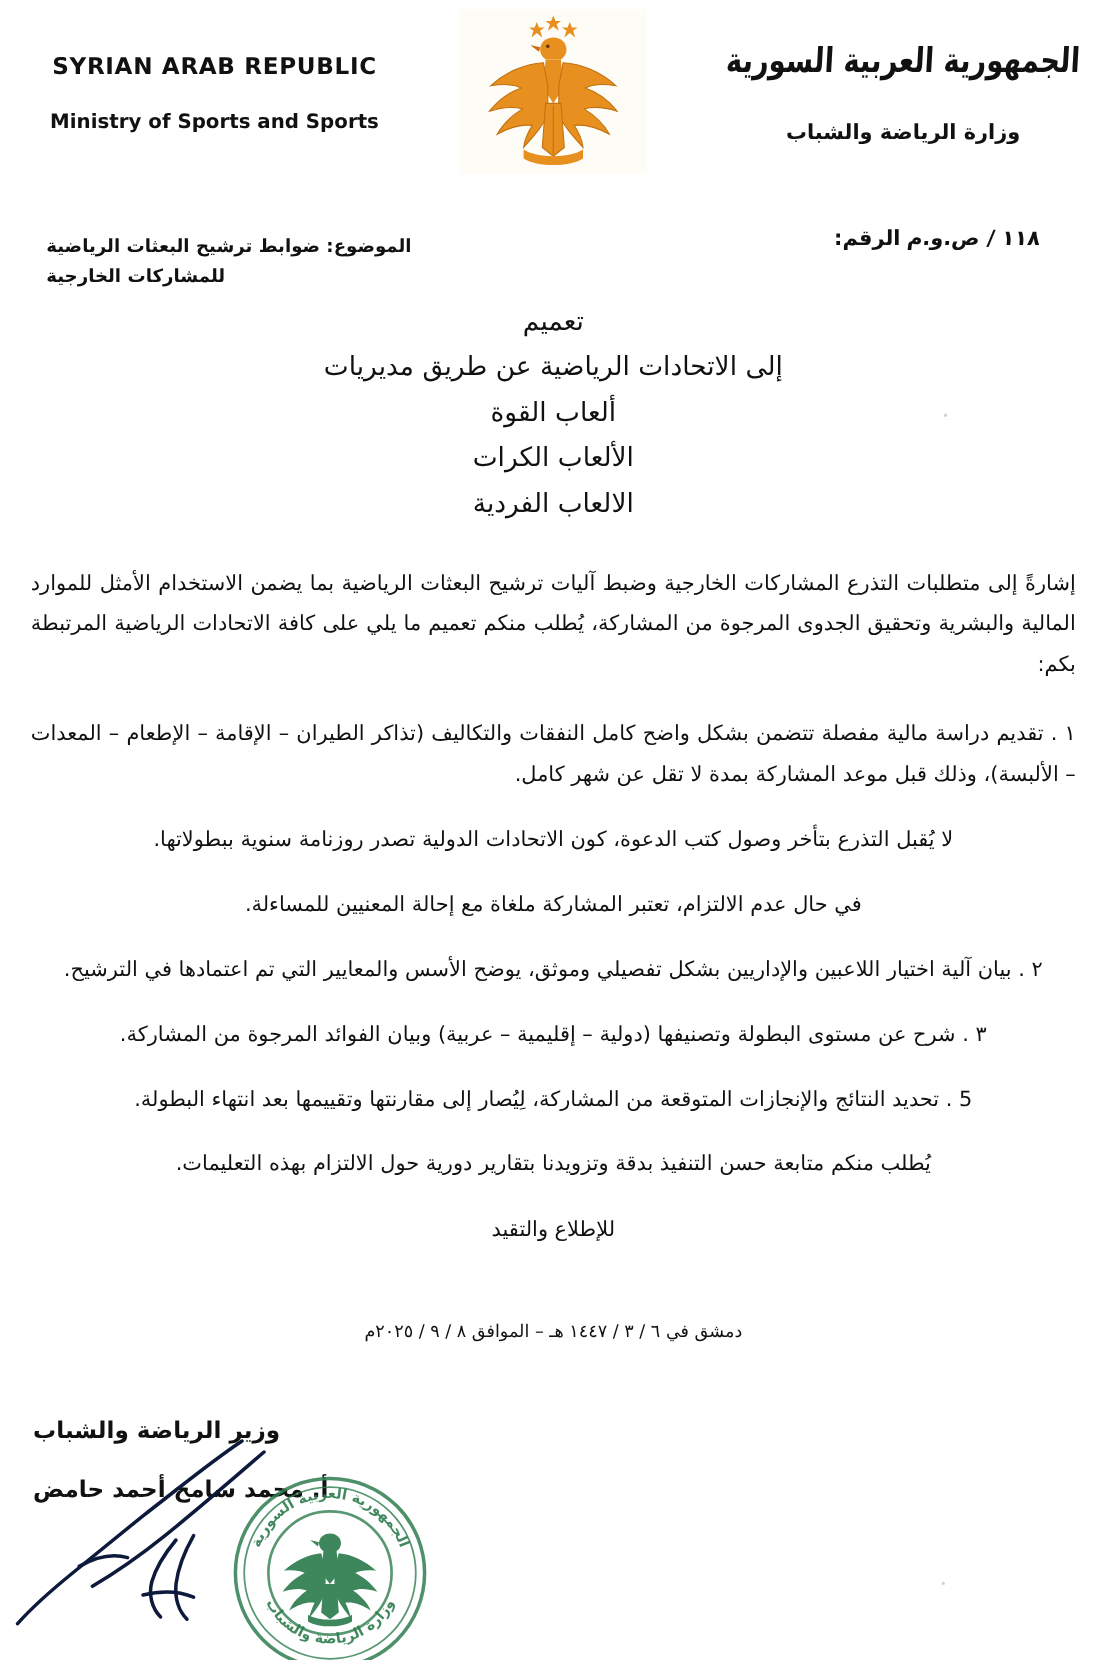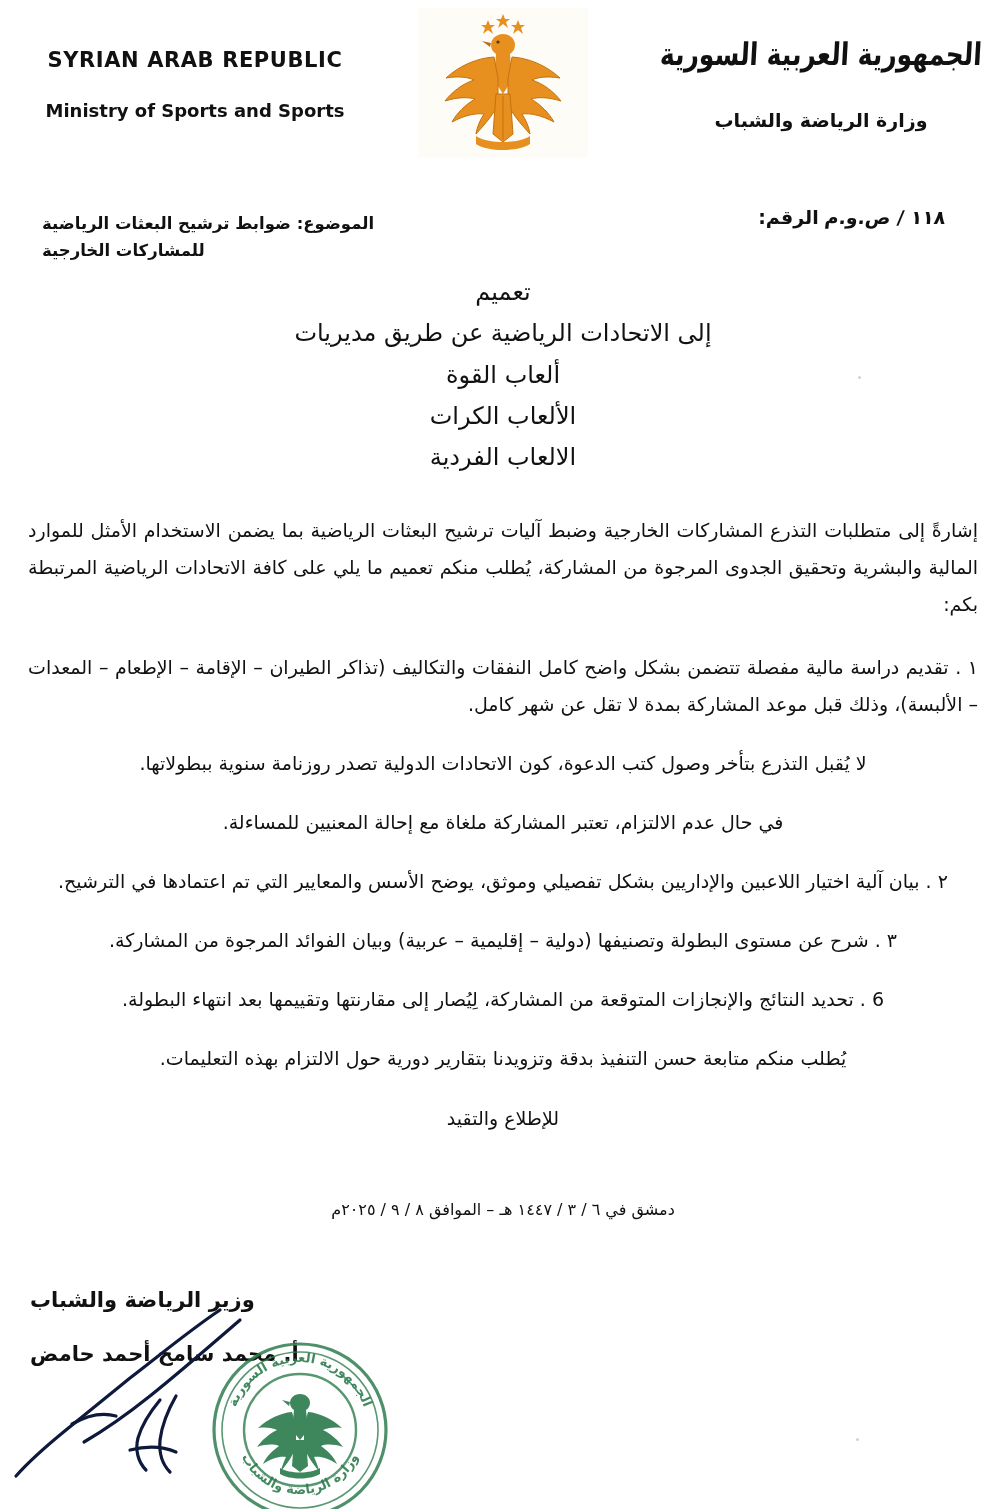--- a/index.html
+++ b/index.html
@@ -276,21 +276,21 @@
   <div>الالعاب الفردية</div>
 </div>
 
 <div class="body">
   <div class="para intro">إشارةً إلى متطلبات التذرع المشاركات الخارجية وضبط آليات ترشيح البعثات الرياضية بما يضمن الاستخدام الأمثل للموارد المالية والبشرية وتحقيق الجدوى المرجوة من المشاركة، يُطلب منكم تعميم ما يلي على كافة الاتحادات الرياضية المرتبطة بكم:</div>
   <div class="para item">١ . تقديم دراسة مالية مفصلة تتضمن بشكل واضح كامل النفقات والتكاليف (تذاكر الطيران – الإقامة – الإطعام – المعدات – الألبسة)، وذلك قبل موعد المشاركة بمدة لا تقل عن شهر كامل.</div>
   <div class="para sub">لا يُقبل التذرع بتأخر وصول كتب الدعوة، كون الاتحادات الدولية تصدر روزنامة سنوية ببطولاتها.</div>
   <div class="para sub">في حال عدم الالتزام، تعتبر المشاركة ملغاة مع إحالة المعنيين للمساءلة.</div>
   <div class="para sub">٢ . بيان آلية اختيار اللاعبين والإداريين بشكل تفصيلي وموثق، يوضح الأسس والمعايير التي تم اعتمادها في الترشيح.</div>
   <div class="para sub">٣ . شرح عن مستوى البطولة وتصنيفها (دولية – إقليمية – عربية) وبيان الفوائد المرجوة من المشاركة.</div>
-  <div class="para sub">6 . تحديد النتائج والإنجازات المتوقعة من المشاركة، لِيُصار إلى مقارنتها وتقييمها بعد انتهاء البطولة.</div>
+  <div class="para sub">5 . تحديد النتائج والإنجازات المتوقعة من المشاركة، لِيُصار إلى مقارنتها وتقييمها بعد انتهاء البطولة.</div>
   <div class="para sub">يُطلب منكم متابعة حسن التنفيذ بدقة وتزويدنا بتقارير دورية حول الالتزام بهذه التعليمات.</div>
   <div class="para sub">للإطلاع والتقيد</div>
 </div>
 
 <div class="dateline">دمشق في ٦ / ٣ / ١٤٤٧ هـ  – الموافق ٨ / ٩ / ٢٠٢٥م</div>
 
 <div class="signature">
   <div class="role">وزير الرياضة والشباب</div>
   <div class="name">أ. محمد سامح أحمد حامض</div>
 </div>

